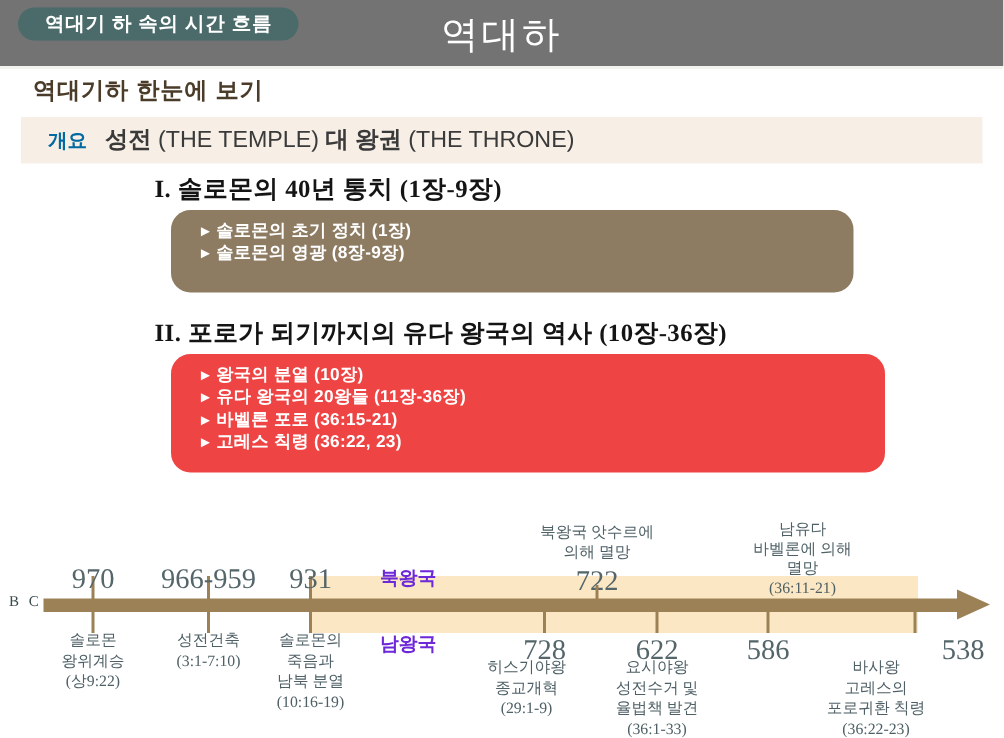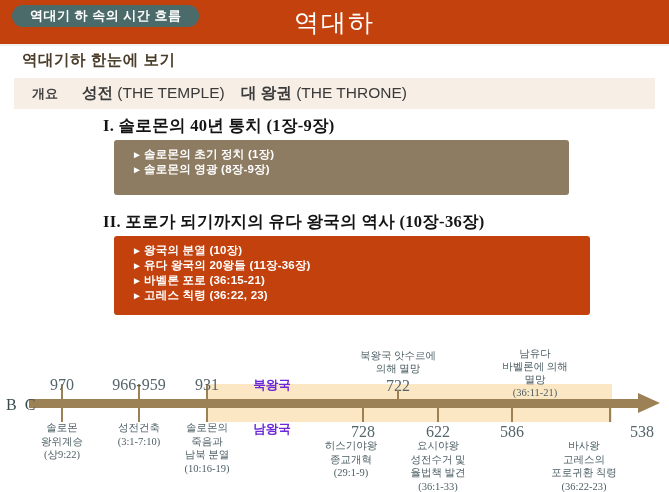--- a/index.html
+++ b/index.html
@@ -15,21 +15,21 @@
     font-family: "Liberation Sans", "DejaVu Sans", sans-serif;
     color: #222;
   }
 
   
   .title-bar {
     position: absolute;
     left: 0; top: 0;
     width: 669px;
     height: 44px;
-    background: #c2410c;
+    background: #737373;
     display: flex;
     align-items: center;
     justify-content: center;
   }
   .title-bar .title-text {
     color: #ffffff;
     font-size: 25px;
     font-weight: 400;
     letter-spacing: 2px;
     font-family: "Liberation Serif", "DejaVu Serif", serif;
@@ -55,48 +55,48 @@
   .overview-band {
     position: absolute;
     left: 14px; top: 78px;
     width: 641px; height: 31px;
     background: #f7efe6;
     display: flex;
     align-items: center;
   }
   .overview-tag {
     margin-left: 18px;
-    color: #404040;
+    color: #0369a1;
     font-weight: bold;
     font-size: 13px;
   }
   .overview-text {
     margin-left: 12px;
     font-size: 15.5px;
     color: #3a3a3a;
   }
-  .overview-text .ko { font-weight: bold; margin-left: 12px; }
+  .overview-text .ko { font-weight: bold; }
 
   
   .roman-heading {
     position: absolute;
     font-family: "Liberation Serif", "DejaVu Serif", serif;
     font-weight: bold;
     font-size: 16.5px;
     color: #141414;
     letter-spacing: 0.3px;
     white-space: nowrap;
   }
   #heading-1 { left: 103px; top: 115px; }
   #heading-2 { left: 103px; top: 211px; }
 
   
   .bullet-box {
     position: absolute;
-    border-radius: 3px;
+    border-radius: 13px;
     padding: 7px 0 7px 0;
     box-sizing: border-box;
   }
   .bullet-box .bullet-row {
     color: #ffffff;
     font-size: 11.5px;
     font-weight: bold;
     line-height: 15px;
     padding-left: 18px;
     white-space: nowrap;
@@ -104,21 +104,21 @@
   }
   .bullet-row .caret { margin-right: 2px; font-size: 10px; }
   #box-1 {
     left: 114px; top: 140px;
     width: 455px; height: 55px;
     background: #8d7b62;
   }
   #box-2 {
     left: 114px; top: 236px;
     width: 476px; height: 79px;
-    background: #c2410c;
+    background: #ef4444;
   }
   .timeline-pill {
     position: absolute;
     left: 12px; top: 5px;
     height: 22px;
     border-radius: 11px;
     background: #4b6b6b;
     color: #ffffff;
     font-size: 13px;
     font-weight: bold;
@@ -145,37 +145,37 @@
     left: 638px; top: 393px;
     width: 0; height: 0;
     border-top: 10.5px solid transparent;
     border-bottom: 10.5px solid transparent;
     border-left: 22px solid #9c8157;
   }
   .bc-label {
     position: absolute;
     left: 6px; top: 396px;
     font-family: "Liberation Serif", "DejaVu Serif", serif;
-    font-size: 16px;
+    font-size: 10px;
     color: #3b4b4b;
     letter-spacing: 2px;
   }
 
   .tick {
     position: absolute;
     width: 2px;
     background: #9c8157;
   }
   .tick.up   { top: 384px; height: 16px; }
   .tick.down { top: 407px; height: 15px; }
 
   .tl-year {
     position: absolute;
     font-family: "Liberation Serif", "DejaVu Serif", serif;
-    font-size: 16px;
+    font-size: 19px;
     color: #55666b;
     text-align: center;
     transform: translateX(-50%);
     white-space: nowrap;
   }
   .tl-caption {
     position: absolute;
     font-size: 10.5px;
     line-height: 13.5px;
     color: #4e6066;

